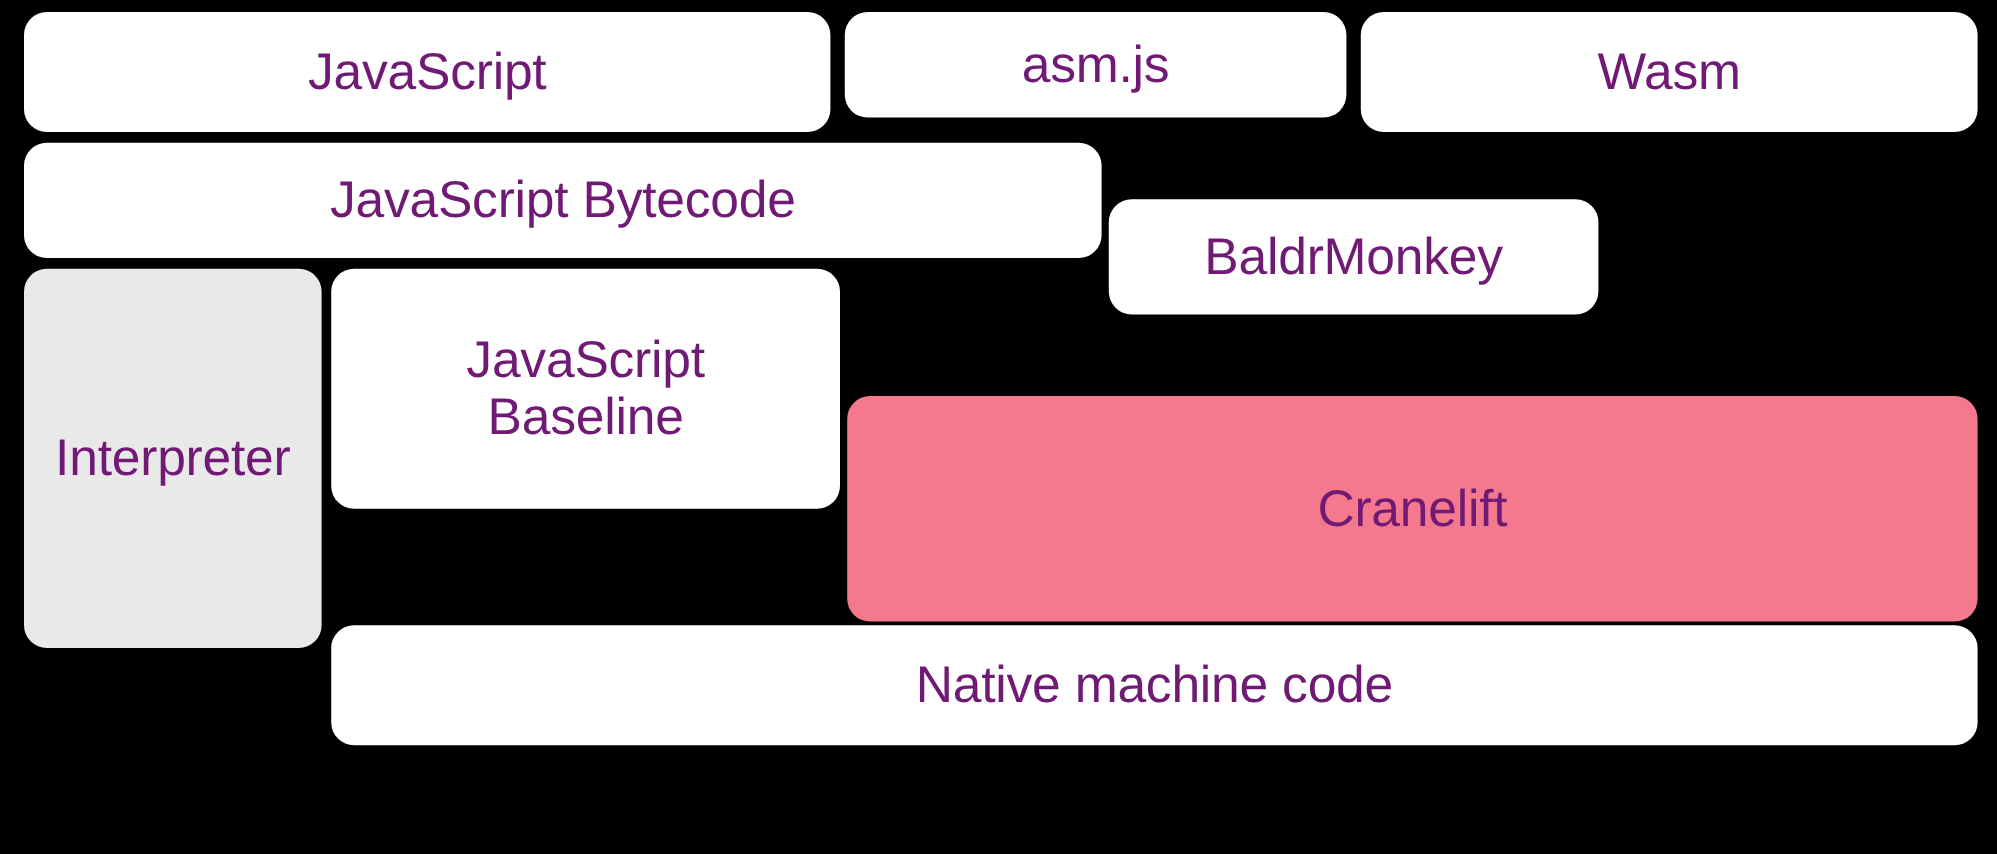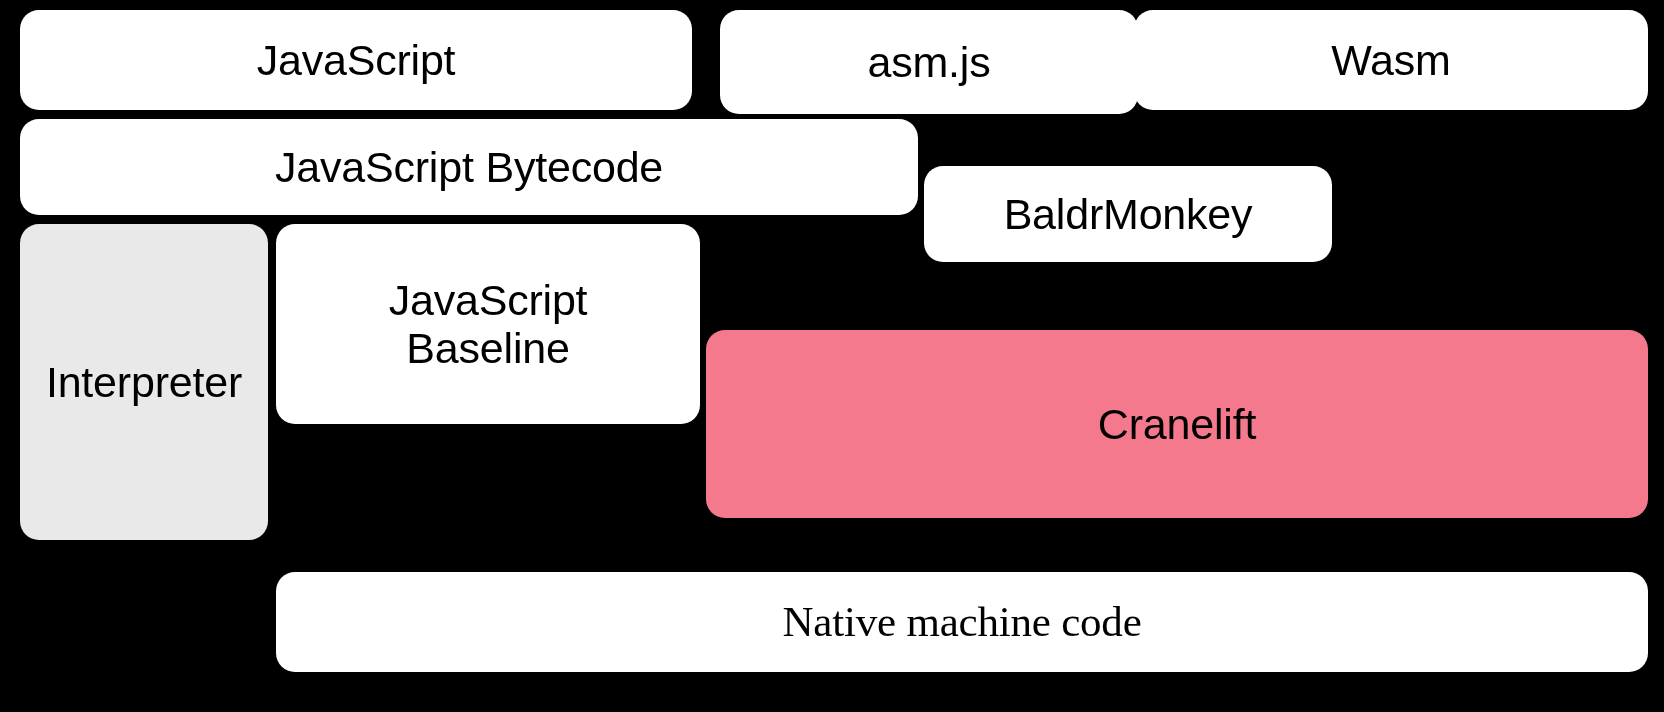--- a/index.html
+++ b/index.html
@@ -18,40 +18,40 @@
     overflow: hidden;
   }
   .node {
     position: absolute;
     box-sizing: border-box;
     border-radius: 19px;
     display: flex;
     align-items: center;
     justify-content: center;
     text-align: center;
-    color: #000000;
+    color: #701a75;
     font-size: 43px;
     line-height: 1.12;
     letter-spacing: -0.2px;
     font-weight: 400;
     padding: 0 6px;
     white-space: pre-line;
   }
   .fill-white  { background: #ffffff; }
   .fill-gray   { background: #e9e9e9; }
   .fill-green  { background: #7ac143; }
   .fill-pink   { background: #f4798d; }
 </style>
 </head>
 <body>
 
 <div id="stage">
     <div class="node fill-white" style="left: 20px; top: 10px; width: 672px; height: 100px;">JavaScript</div>
-    <div class="node fill-white" style="left: 704px; top: 10px; width: 418px; height: 104px; margin-left: 16px;">asm.js</div>
+    <div class="node fill-white" style="left: 704px; top: 10px; width: 418px; height: 88px;">asm.js</div>
     <div class="node fill-white" style="left: 1134px; top: 10px; width: 514px; height: 100px;">Wasm</div>
     <div class="node fill-white" style="left: 20px; top: 119px; width: 898px; height: 96px; text-align: right;">JavaScript Bytecode</div>
     <div class="node fill-white" style="left: 924px; top: 119px; width: 408px; height: 96px; margin-top: 47px;">BaldrMonkey</div>
     <div class="node fill-gray" style="left: 20px; top: 224px; width: 248px; height: 316px;">Interpreter</div>
     <div class="node fill-white" style="left: 276px; top: 224px; width: 424px; height: 200px;">JavaScript
 Baseline</div>
     <div class="node fill-pink" style="left: 706px; top: 330px; width: 942px; height: 188px;">Cranelift</div>
-    <div class="node fill-white" style="left: 276px; top: 572px; width: 1372px; height: 100px; font-family: Liberation Serif, serif;">Native machine code</div>
+    <div class="node fill-white" style="left: 276px; top: 521px; width: 1372px; height: 100px;">Native machine code</div>
   </div>
 
 </body></html>

